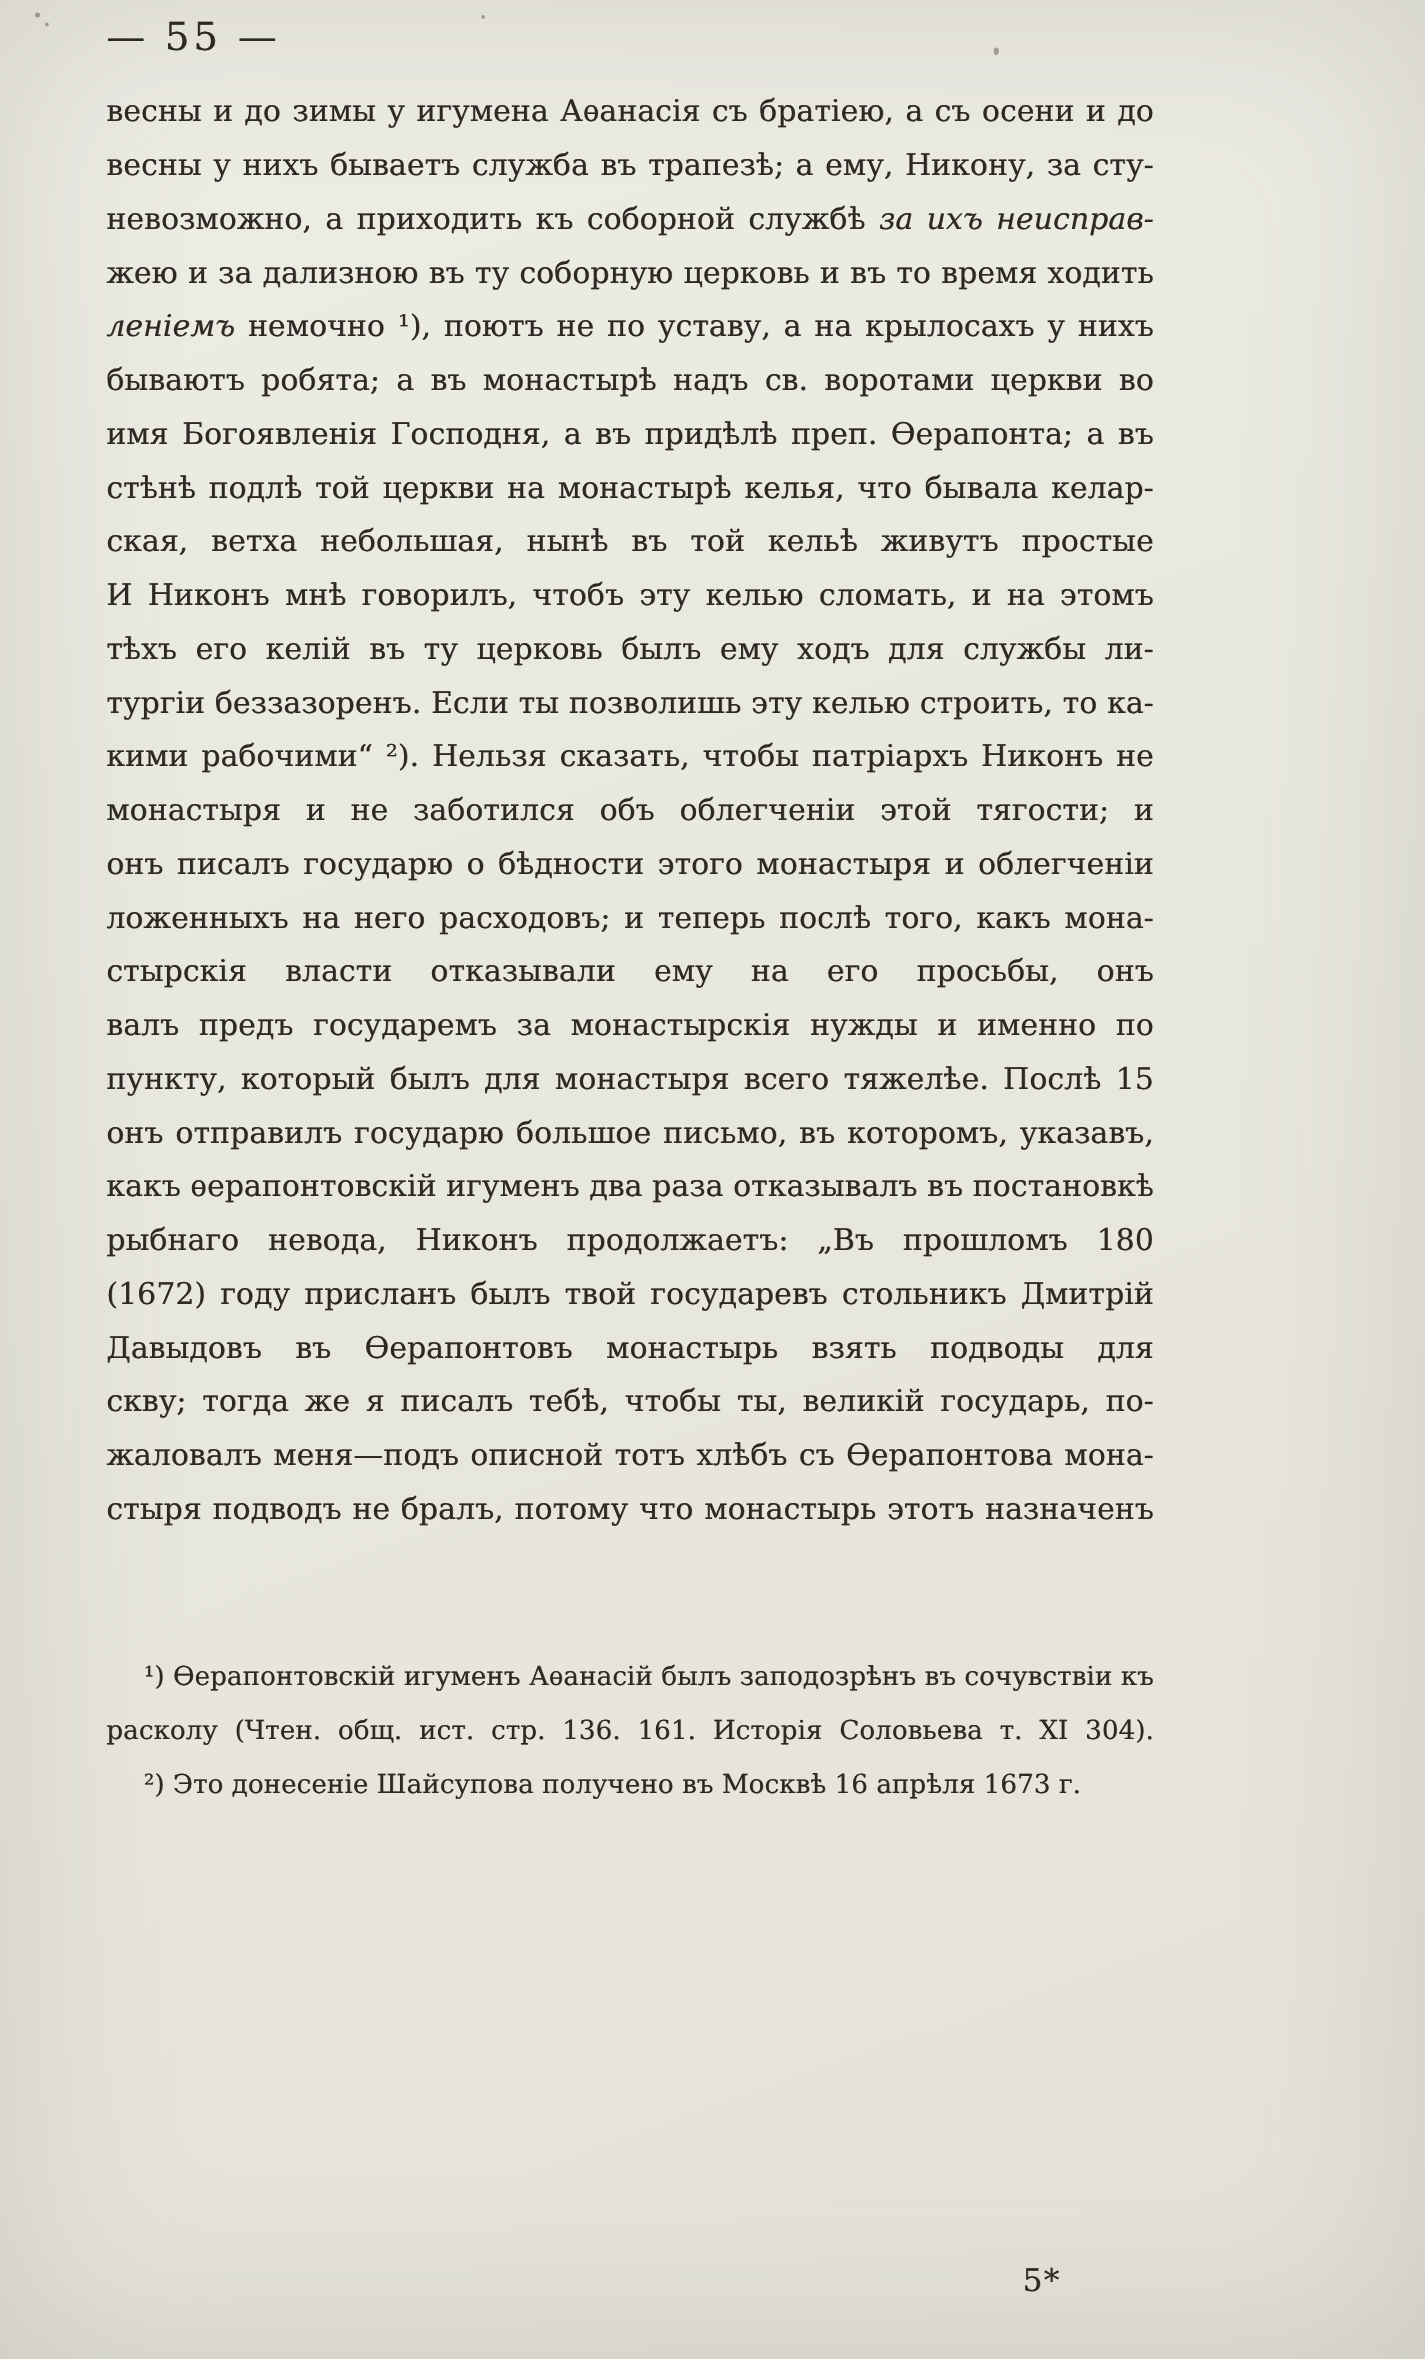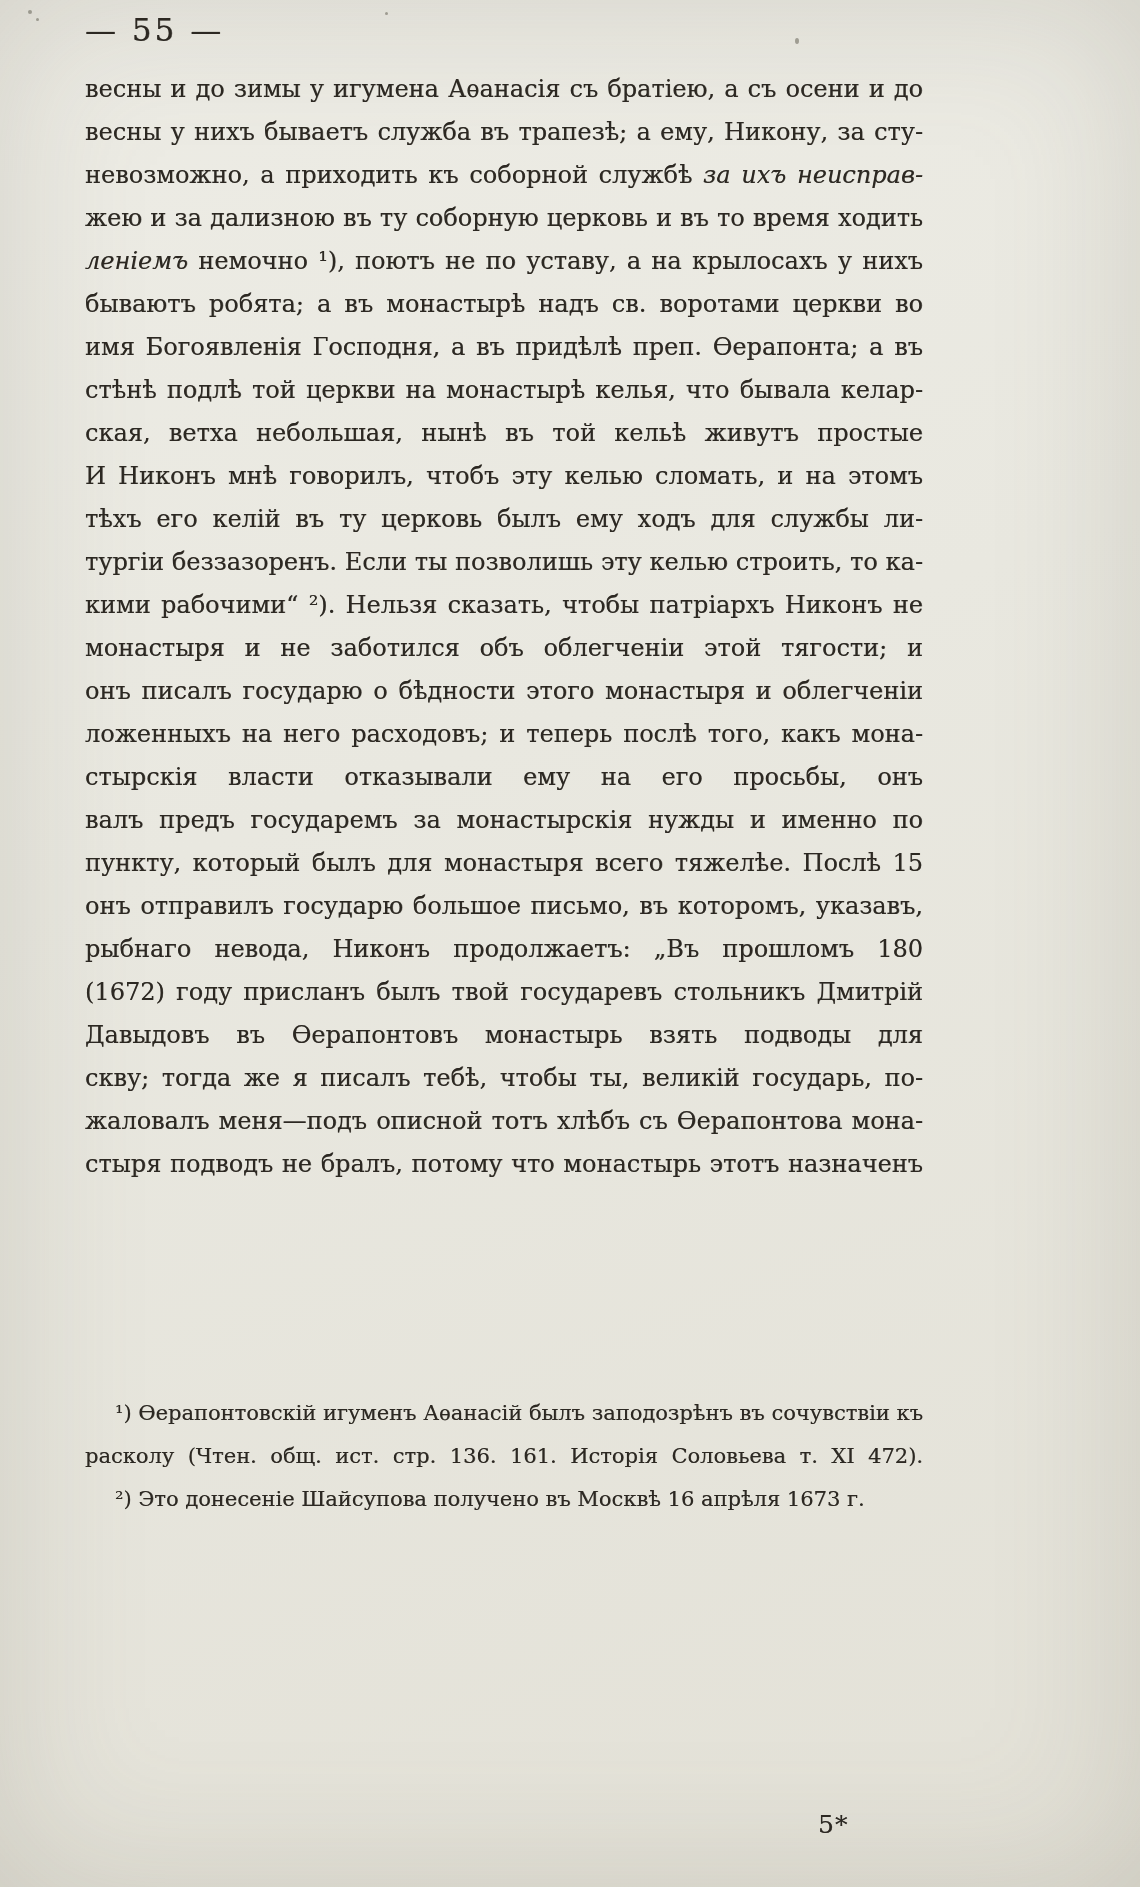--- a/index.html
+++ b/index.html
@@ -25,21 +25,21 @@
   .paragraph {
     position: absolute; top: 68px; left: 85px; width: 838px;
   }
   .line {
     font-size: 24px; line-height: 43px;
     text-align: justify; text-align-last: justify;
     height: 43px; overflow: hidden; white-space: normal;
   }
   .it { font-style: italic; }
   .footnotes {
-    position: absolute; top: 1392px; left: 85px; width: 838px;
+    position: absolute; top: 1320px; left: 85px; width: 838px;
   }
   .fline {
     font-size: 21px; line-height: 43px;
     text-align: justify; text-align-last: justify;
     height: 43px; overflow: hidden;
   }
   .fline.ind { text-indent: 30px; }
   .fline.noju { text-align-last: left; }
   .signature {
     position: absolute; top: 1810px; left: 818px;
@@ -76,29 +76,30 @@
       <div class="line"><span>тѣхъ его келій въ ту церковь былъ ему ходъ для службы ли-</span></div>
       <div class="line"><span>тургіи беззазоренъ. Если ты позволишь эту келью строить, то ка-</span></div>
       <div class="line"><span>кими рабочими“ ²). Нельзя сказать, чтобы патріархъ Никонъ не</span></div>
       <div class="line"><span>монастыря и не заботился объ облегченіи этой тягости; и прежде</span></div>
       <div class="line"><span>онъ писалъ государю о бѣдности этого монастыря и облегченіи на-</span></div>
       <div class="line"><span>ложенныхъ на него расходовъ; и теперь послѣ того, какъ мона-</span></div>
       <div class="line"><span>стырскія власти отказывали ему на его просьбы, онъ ходатайство-</span></div>
       <div class="line"><span>валъ предъ государемъ за монастырскія нужды и именно по тому</span></div>
       <div class="line"><span>пункту, который былъ для монастыря всего тяжелѣе. Послѣ 15 марта</span></div>
       <div class="line"><span>онъ отправилъ государю большое письмо, въ которомъ, указавъ,</span></div>
+      <div class="line"><span>какъ ѳерапонтовскій игуменъ два раза отказывалъ въ постановкѣ</span></div>
       <div class="line"><span>рыбнаго невода, Никонъ продолжаетъ: „Въ прошломъ 180</span></div>
       <div class="line"><span>(1672) году присланъ былъ твой государевъ стольникъ Дмитрій</span></div>
       <div class="line"><span>Давыдовъ въ Ѳерапонтовъ монастырь взять подводы для отправки</span></div>
       <div class="line"><span>скву; тогда же я писалъ тебѣ, чтобы ты, великій государь, по-</span></div>
       <div class="line"><span>жаловалъ меня—подъ описной тотъ хлѣбъ съ Ѳерапонтова мона-</span></div>
       <div class="line"><span>стыря подводъ не бралъ, потому что монастырь этотъ назначенъ</span></div>
     </div>
 
   <div class="footnotes">
       <div class="fline ind">¹) Ѳерапонтовскій игуменъ Аѳанасій былъ заподозрѣнъ въ сочувствіи къ</div>
-      <div class="fline">расколу (Чтен. общ. ист. стр. 136. 161. Исторія Соловьева т. XI 472).</div>
+      <div class="fline">расколу (Чтен. общ. ист. стр. 136. 161. Исторія Соловьева т. XI 304).</div>
       <div class="fline ind noju">²) Это донесеніе Шайсупова получено въ Москвѣ 16 апрѣля 1673 г.</div>
     </div>
 
   <div class="signature">5*</div>
 
 </div>
 
 </body></html>

